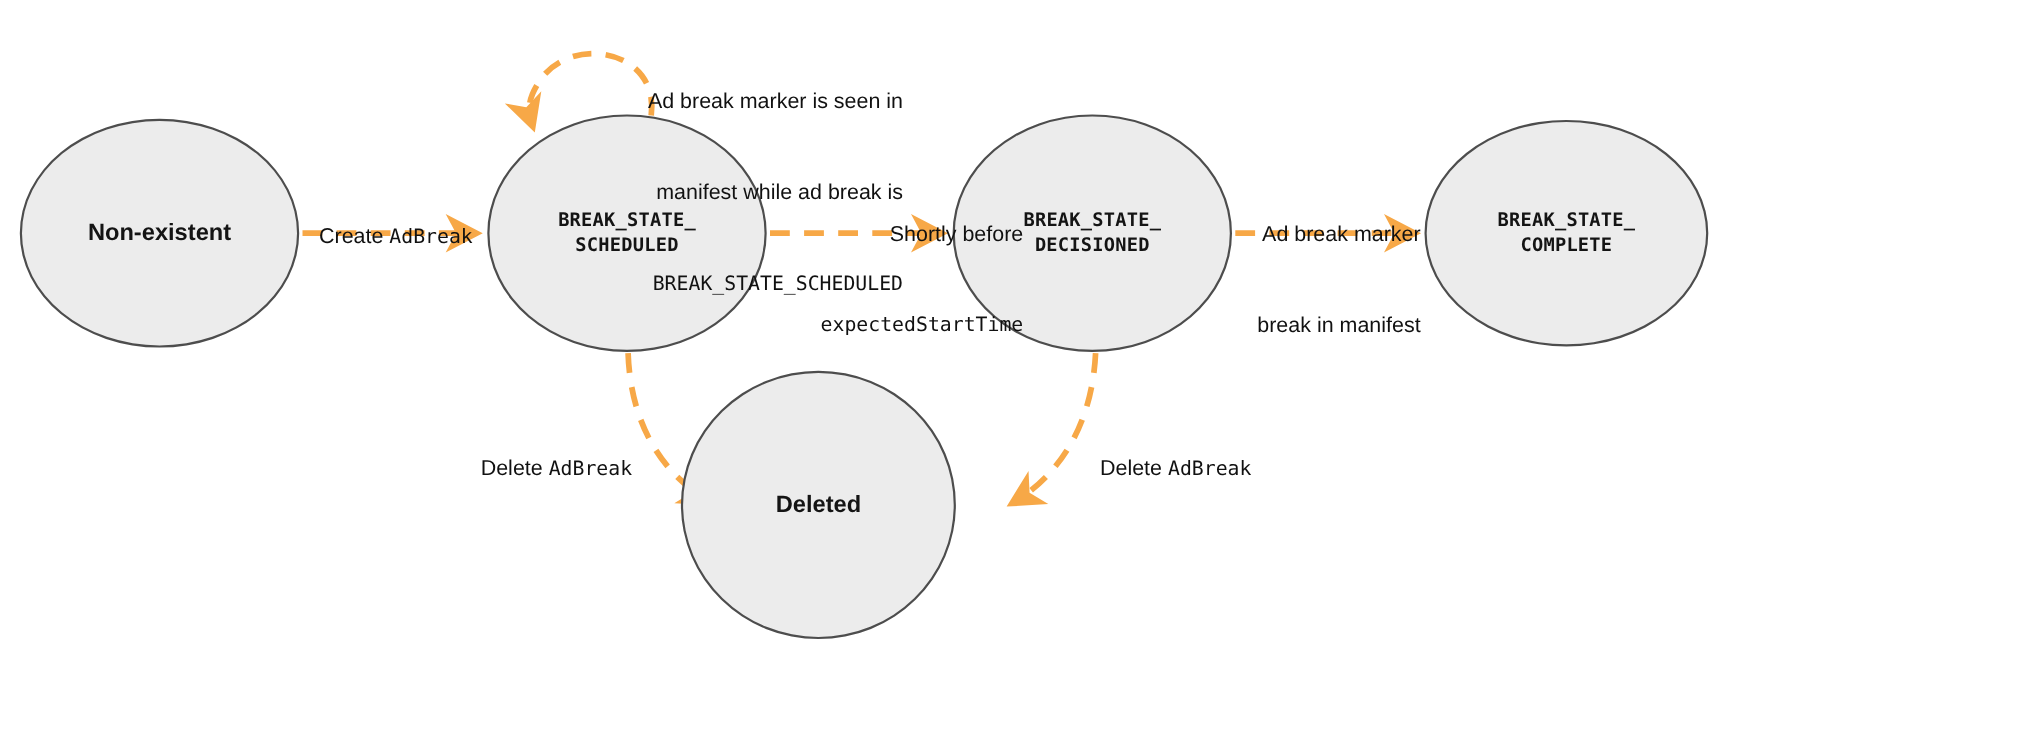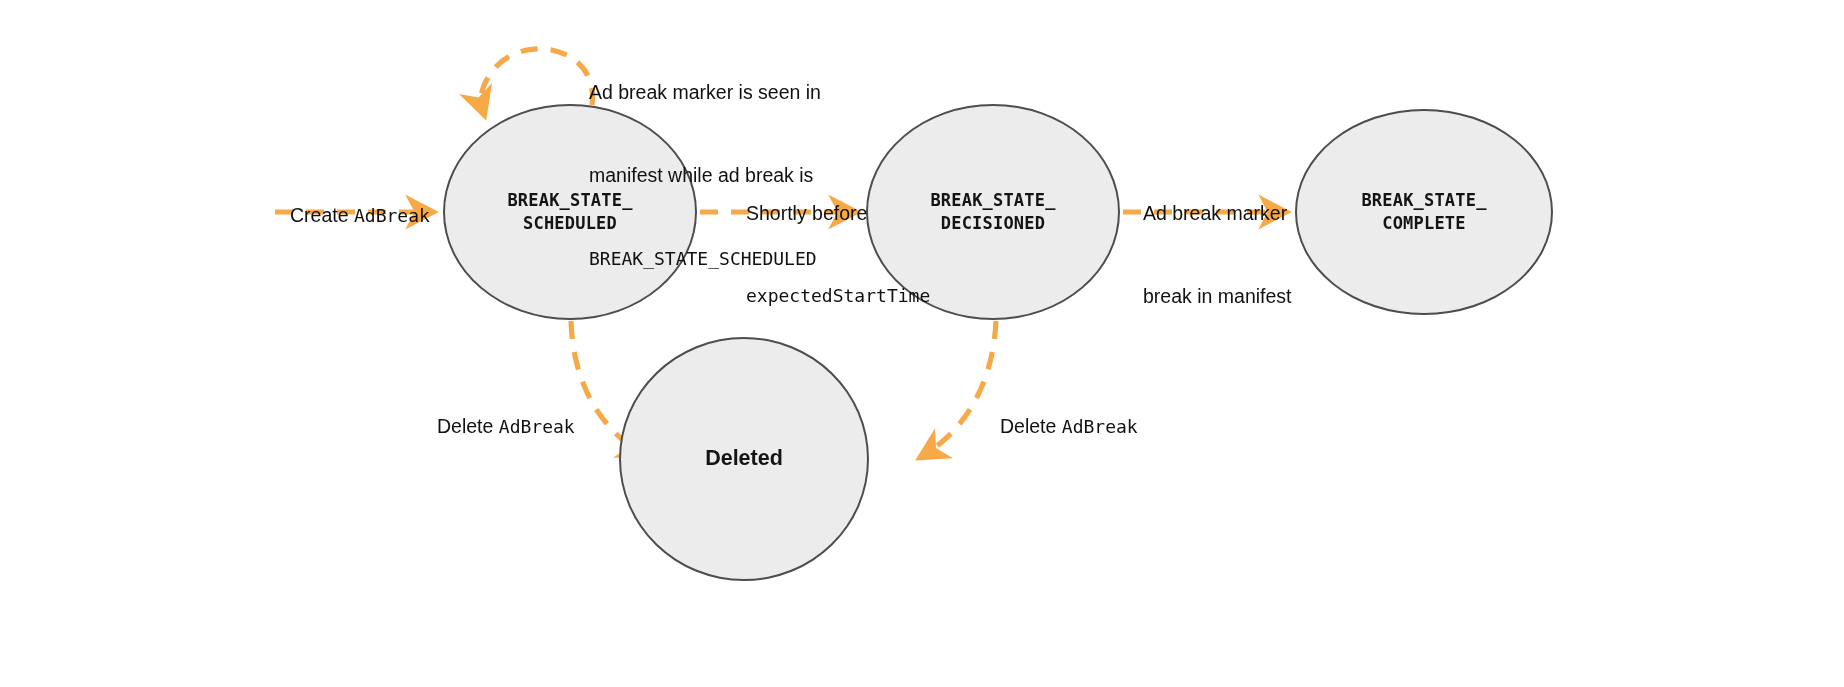--- a/index.html
+++ b/index.html
@@ -57,21 +57,21 @@
     font-family: "Liberation Sans", sans-serif;
     font-size: 19.5px;
     line-height: 1.42;
     white-space: pre;
     color: #111111;
   }
   .edge-label .mono {
     font-family: "DejaVu Sans Mono", monospace;
     font-size: 18px;
   }
-  .lbl-left { text-align: left; }
+  .lbl-left { text-align: right; }
 </style>
 </head>
 <body>
 
 <div id="diagram-root">
 
   <svg id="edge-layer" viewBox="0 0 1844 687" xmlns="http://www.w3.org/2000/svg">
     <defs>
       <marker id="arrow-open" viewBox="0 0 12 12" refX="9.2" refY="6" markerWidth="7.2" markerHeight="7.2" orient="auto-start-reverse" markerUnits="strokeWidth">
         <path d="M 0.6 0.4 L 11.4 6 L 0.6 11.6 L 3.6 6 Z" fill="#f7a847"></path>
@@ -84,20 +84,23 @@
 
     <path d="M 700 212 L 855 212" fill="none" stroke="#f7a847" stroke-width="5.2" stroke-dasharray="18 13" stroke-linecap="butt" marker-end="url(#arrow-open)"></path>
 
     <path d="M 1123 212 L 1285 212" fill="none" stroke="#f7a847" stroke-width="5.2" stroke-dasharray="18 13" stroke-linecap="butt" marker-end="url(#arrow-open)"></path>
 
     <path d="M 571 321 C 573 382 599 429 645 456" fill="none" stroke="#f7a847" stroke-width="5.2" stroke-dasharray="18 13" stroke-linecap="butt" marker-end="url(#arrow-open)"></path>
 
     <path d="M 996 321 C 993 383 966 430 921 457" fill="none" stroke="#f7a847" stroke-width="5.2" stroke-dasharray="18 13" stroke-linecap="butt" marker-end="url(#arrow-open)"></path>
   </svg>
 
+  <div class="node" style="left:18px; top:108px; width:254px; height:208px;">
+    <div class="node-label sans">Non-existent</div>
+  </div>
 
   <div class="node" style="left:443px; top:104px; width:254px; height:216px;">
     <div class="node-label mono">
       <div>BREAK_STATE_</div>
       <div>SCHEDULED</div>
     </div>
   </div>
 
   <div class="node" style="left:866px; top:104px; width:254px; height:216px;">
     <div class="node-label mono">

